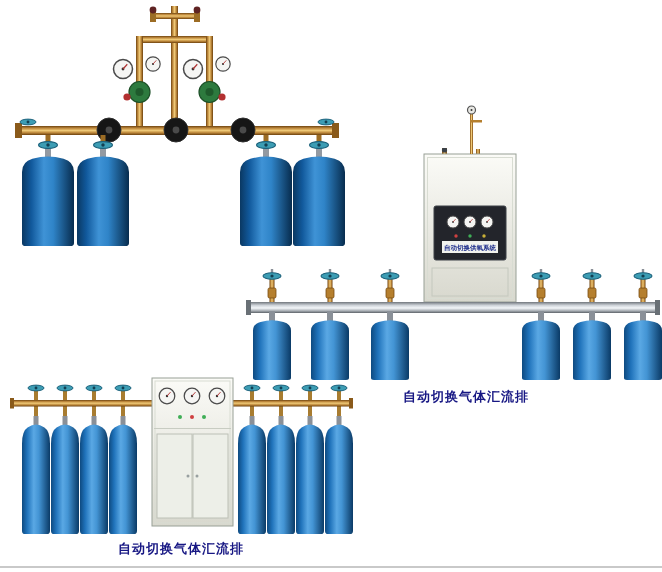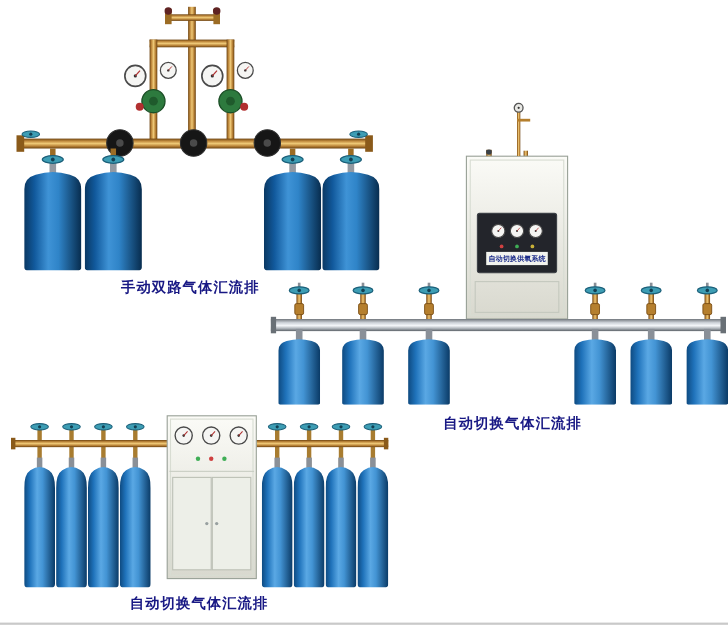--- a/index.html
+++ b/index.html
@@ -2,21 +2,21 @@
 <html><head>
 <meta charset="utf-8">
 <style>
   html,body{margin:0;padding:0;background:#fff;}
   .canvas{
     position:relative;width:662px;height:572px;background:#ffffff;
     overflow:hidden;font-family:"DejaVu Sans",sans-serif;
   }
   figure.product{position:absolute;margin:0;padding:0;}
   .p1{left:6px;top:6px;width:340px;height:266px;}
-  .p2{left:246px;top:136px;width:417px;height:262px;}
+  .p2{left:246px;top:148px;width:417px;height:262px;}
   .p3{left:10px;top:376px;width:345px;height:186px;}
   .art{display:block;}
   .riser{position:absolute;left:212px;top:-44px;}
   figcaption.caption{
     position:absolute;font-size:13px;font-weight:bold;color:#181884;
     letter-spacing:1px;white-space:nowrap;
   }
   .c1{left:104px;top:246px;}
   .c2{left:157px;top:240px;}
   .c3{left:108px;top:164px;}
@@ -149,21 +149,20 @@
         <rect x="257" y="137" width="6" height="15" fill="#939aa2"></rect>
         <use href="#sym-cyl" x="234" y="150" width="52" height="90" fill="url(#gr-cyl-dark)"></use>
         <use href="#sym-wheel" transform="translate(260,139) scale(0.95)"></use>
 
         <rect x="310.5" y="129" width="5" height="9" fill="#9c6c24"></rect>
         <rect x="310" y="137" width="6" height="15" fill="#939aa2"></rect>
         <use href="#sym-cyl" x="287" y="150" width="52" height="90" fill="url(#gr-cyl-dark)"></use>
         <use href="#sym-wheel" transform="translate(313,139) scale(0.95)"></use>
       </g>
     </svg>
-    <figcaption class="caption c1">手动双路气体汇流排</figcaption>
   </figure>
 
   <figure class="product p2">
     <svg class="riser" width="30" height="50" viewBox="0 0 30 50">
       <rect x="12" y="8" width="3" height="42" fill="url(#gr-brass-h)"></rect>
       <rect x="12" y="16" width="12" height="2.5" fill="#b57f2e"></rect>
       <circle cx="13.5" cy="6" r="4" fill="#e8e8e4" stroke="#555" stroke-width="1.2"></circle>
       <circle cx="13.5" cy="6" r="1" fill="#333"></circle>
     </svg>
     <svg class="art" width="417" height="238" viewBox="0 0 417 238">

